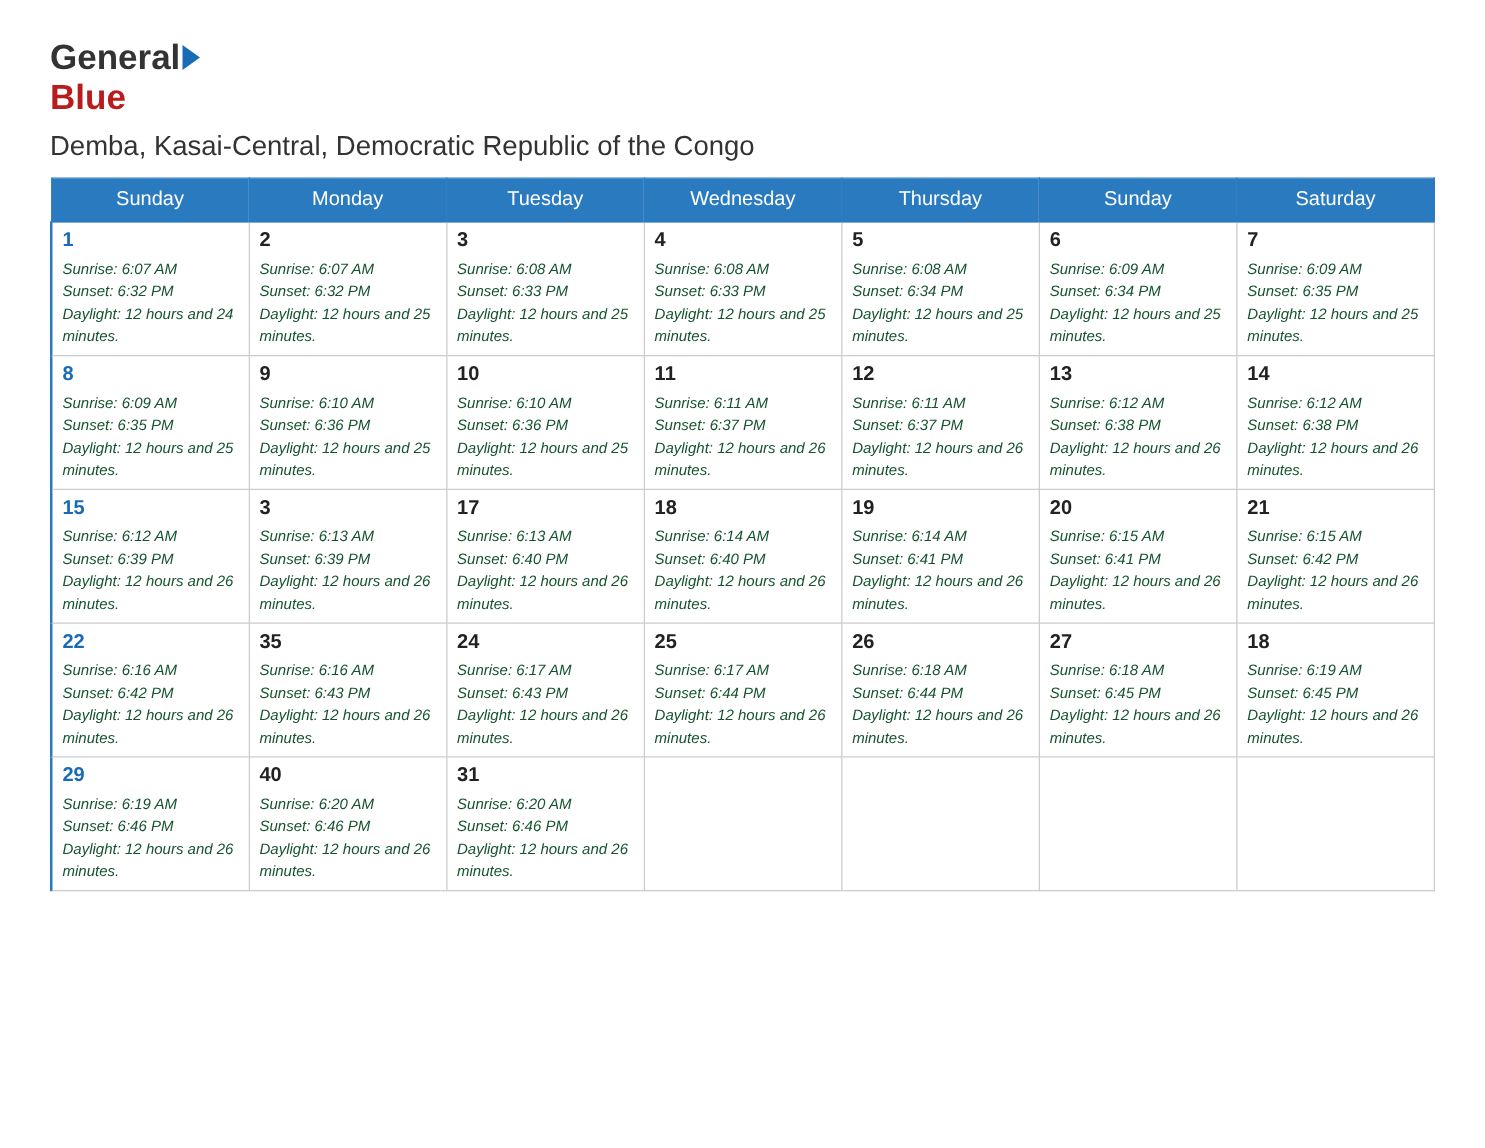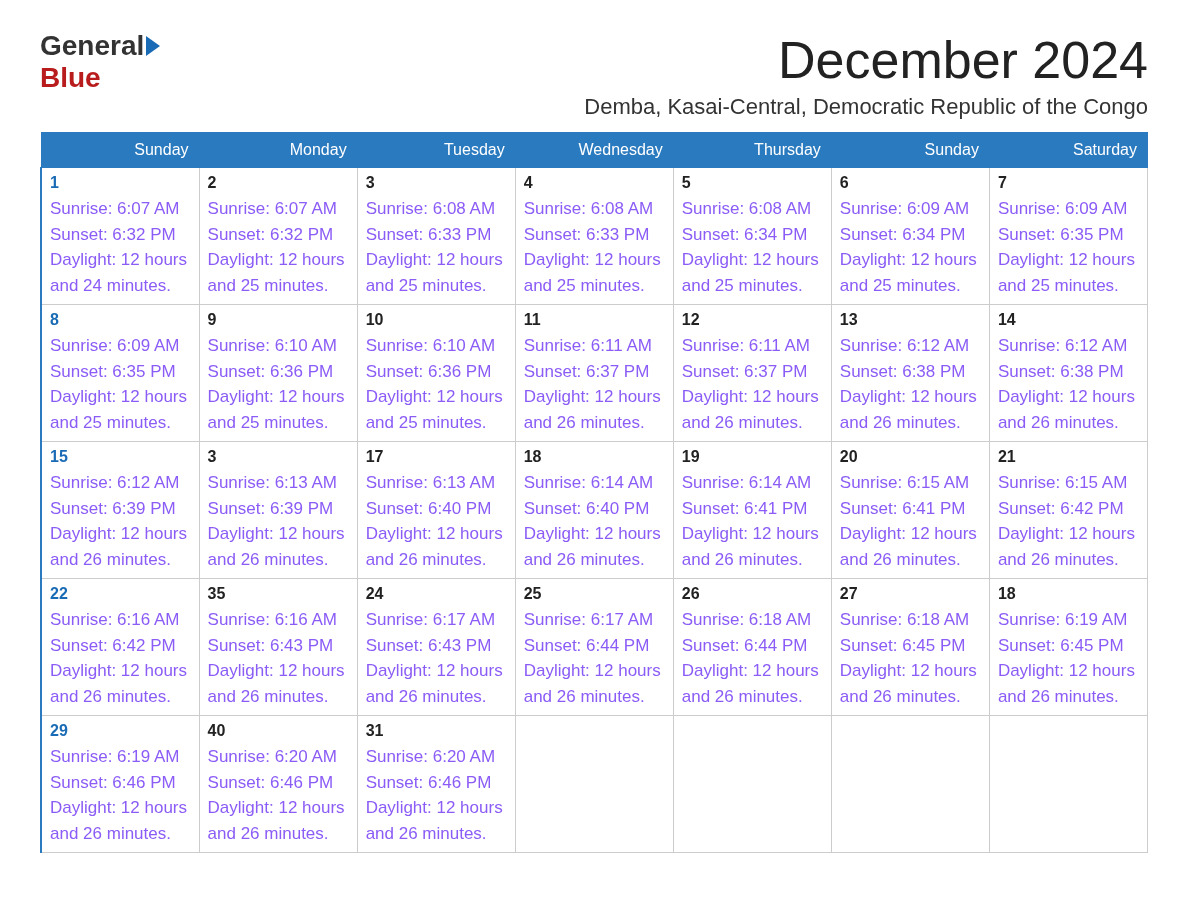--- a/index.html
+++ b/index.html
@@ -7,20 +7,21 @@
       font-family: Arial, sans-serif;
       background: #fff;
       padding: 30px 40px;
       width: 1188px;
       min-height: 918px;
     }
     .header-area {
       display: flex;
       justify-content: space-between;
       align-items: flex-start;
+      margin-bottom: 10px;
     }
     .logo {
       display: flex;
       flex-direction: column;
       align-items: flex-start;
     }
     .logo-text-general {
       font-size: 28px;
       font-weight: bold;
       color: #333;
@@ -45,37 +46,37 @@
       display: flex;
       align-items: center;
     }
     .month-title {
       font-size: 52px;
       font-weight: normal;
       color: #222;
       text-align: right;
     }
     .location-title {
-      text-align: right;
+      text-align: left;
       font-size: 22px;
       color: #333;
       margin-bottom: 12px;
     }
     table {
       width: 100%;
       border-collapse: collapse;
       table-layout: fixed;
     }
     thead tr th {
       background-color: #2a7abf;
       color: #fff;
       padding: 8px 10px;
       font-size: 16px;
       font-weight: normal;
-      text-align: right;
+      text-align: center;
       border: 1px solid #2a7abf;
     }
     tbody tr td {
       border: 1px solid #ccc;
       vertical-align: top;
       padding: 6px 8px;
       font-size: 13px;
       color: #333;
       height: 105px;
     }
@@ -86,23 +87,24 @@
       background-color: #fff;
     }
     .day-number {
       font-size: 16px;
       font-weight: bold;
       color: #222;
       margin-bottom: 4px;
       display: block;
     }
     .day-info {
-      font-size: 17px;
-      color: #8b5cf6;
+      font-size: 12px;
+      color: #14532d;
       line-height: 1.5;
+      font-style: italic;
     }
     .empty-cell {
       background: #fff;
     }
     tbody tr td:first-child .day-number {
       color: #1a6bb5;
     }
     
     tbody tr td:first-child {
       border-left: 2px solid #2a7abf;
@@ -114,21 +116,20 @@
 <div class="header-area">
   <div class="logo">
     <div class="logo-top-row">
       <span class="logo-text-general">General</span>
       <span class="logo-arrow"></span>
     </div>
     <div>
       <span class="logo-text-blue">Blue</span>
     </div>
   </div>
-  <div class="month-title">December 2024</div>
 </div>
 
 <div class="location-title">Demba, Kasai-Central, Democratic Republic of the Congo</div>
 
 <table>
   <thead>
     <tr id="thead-row">
     <th>Sunday</th>
         <th>Monday</th>
         <th>Tuesday</th>

